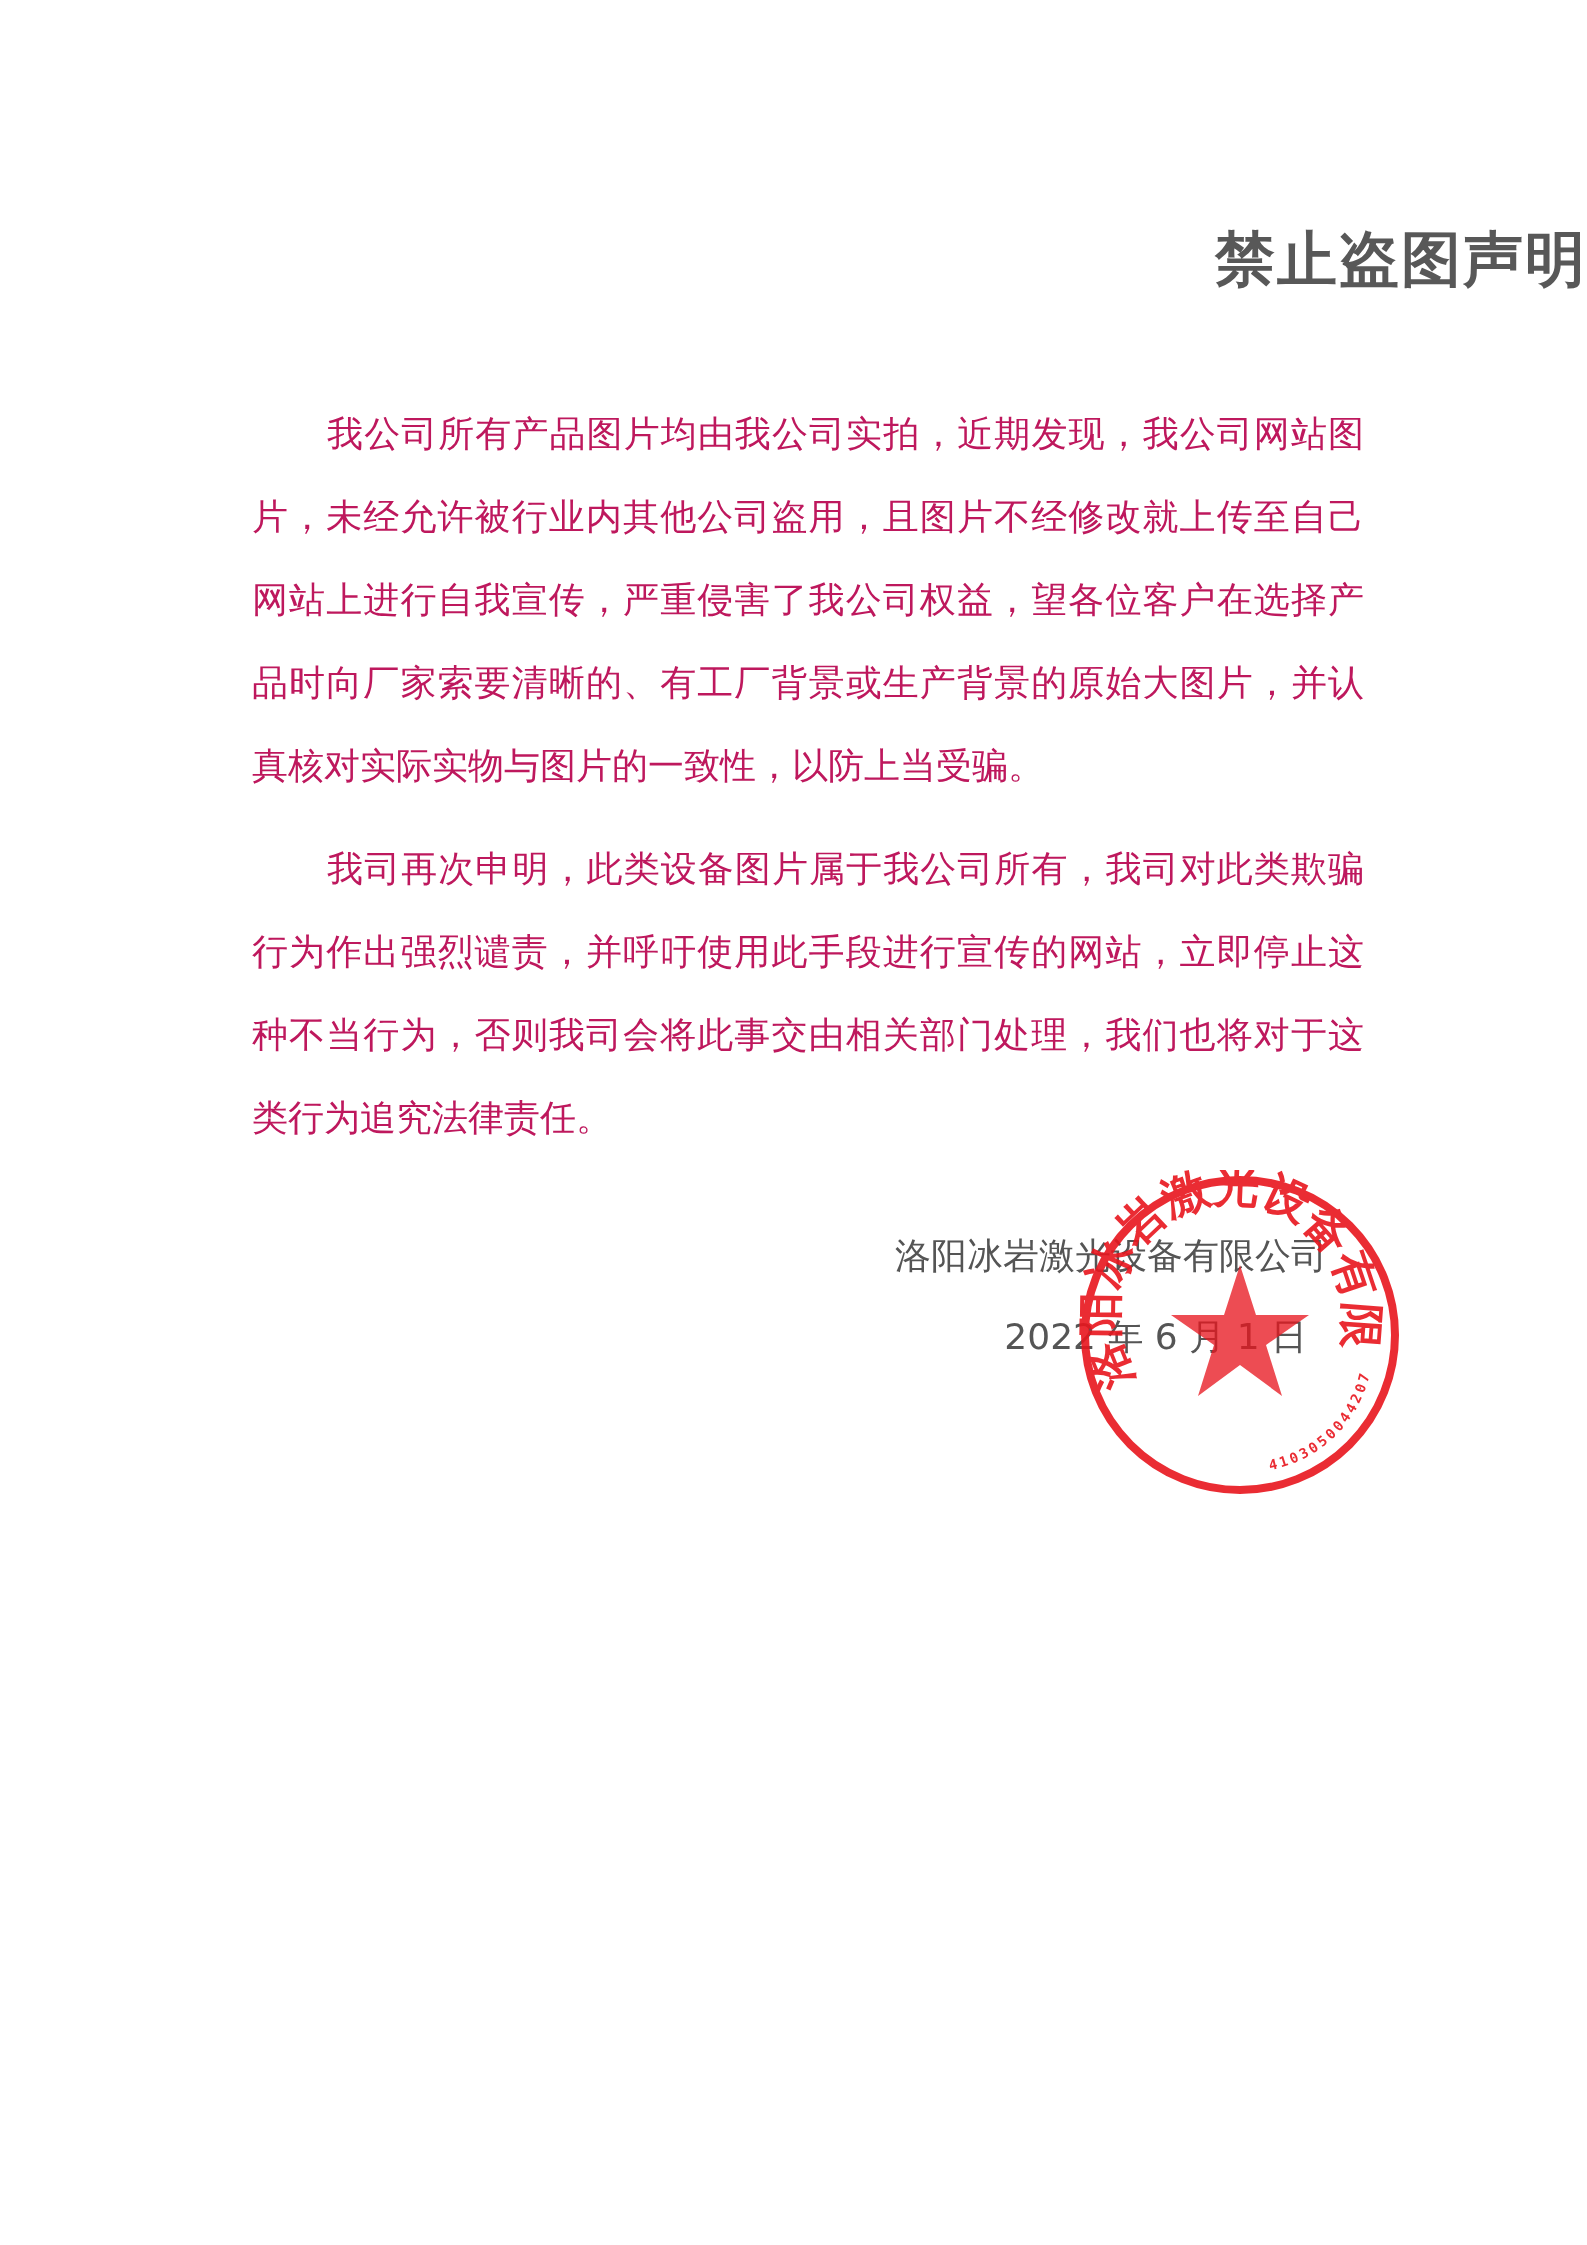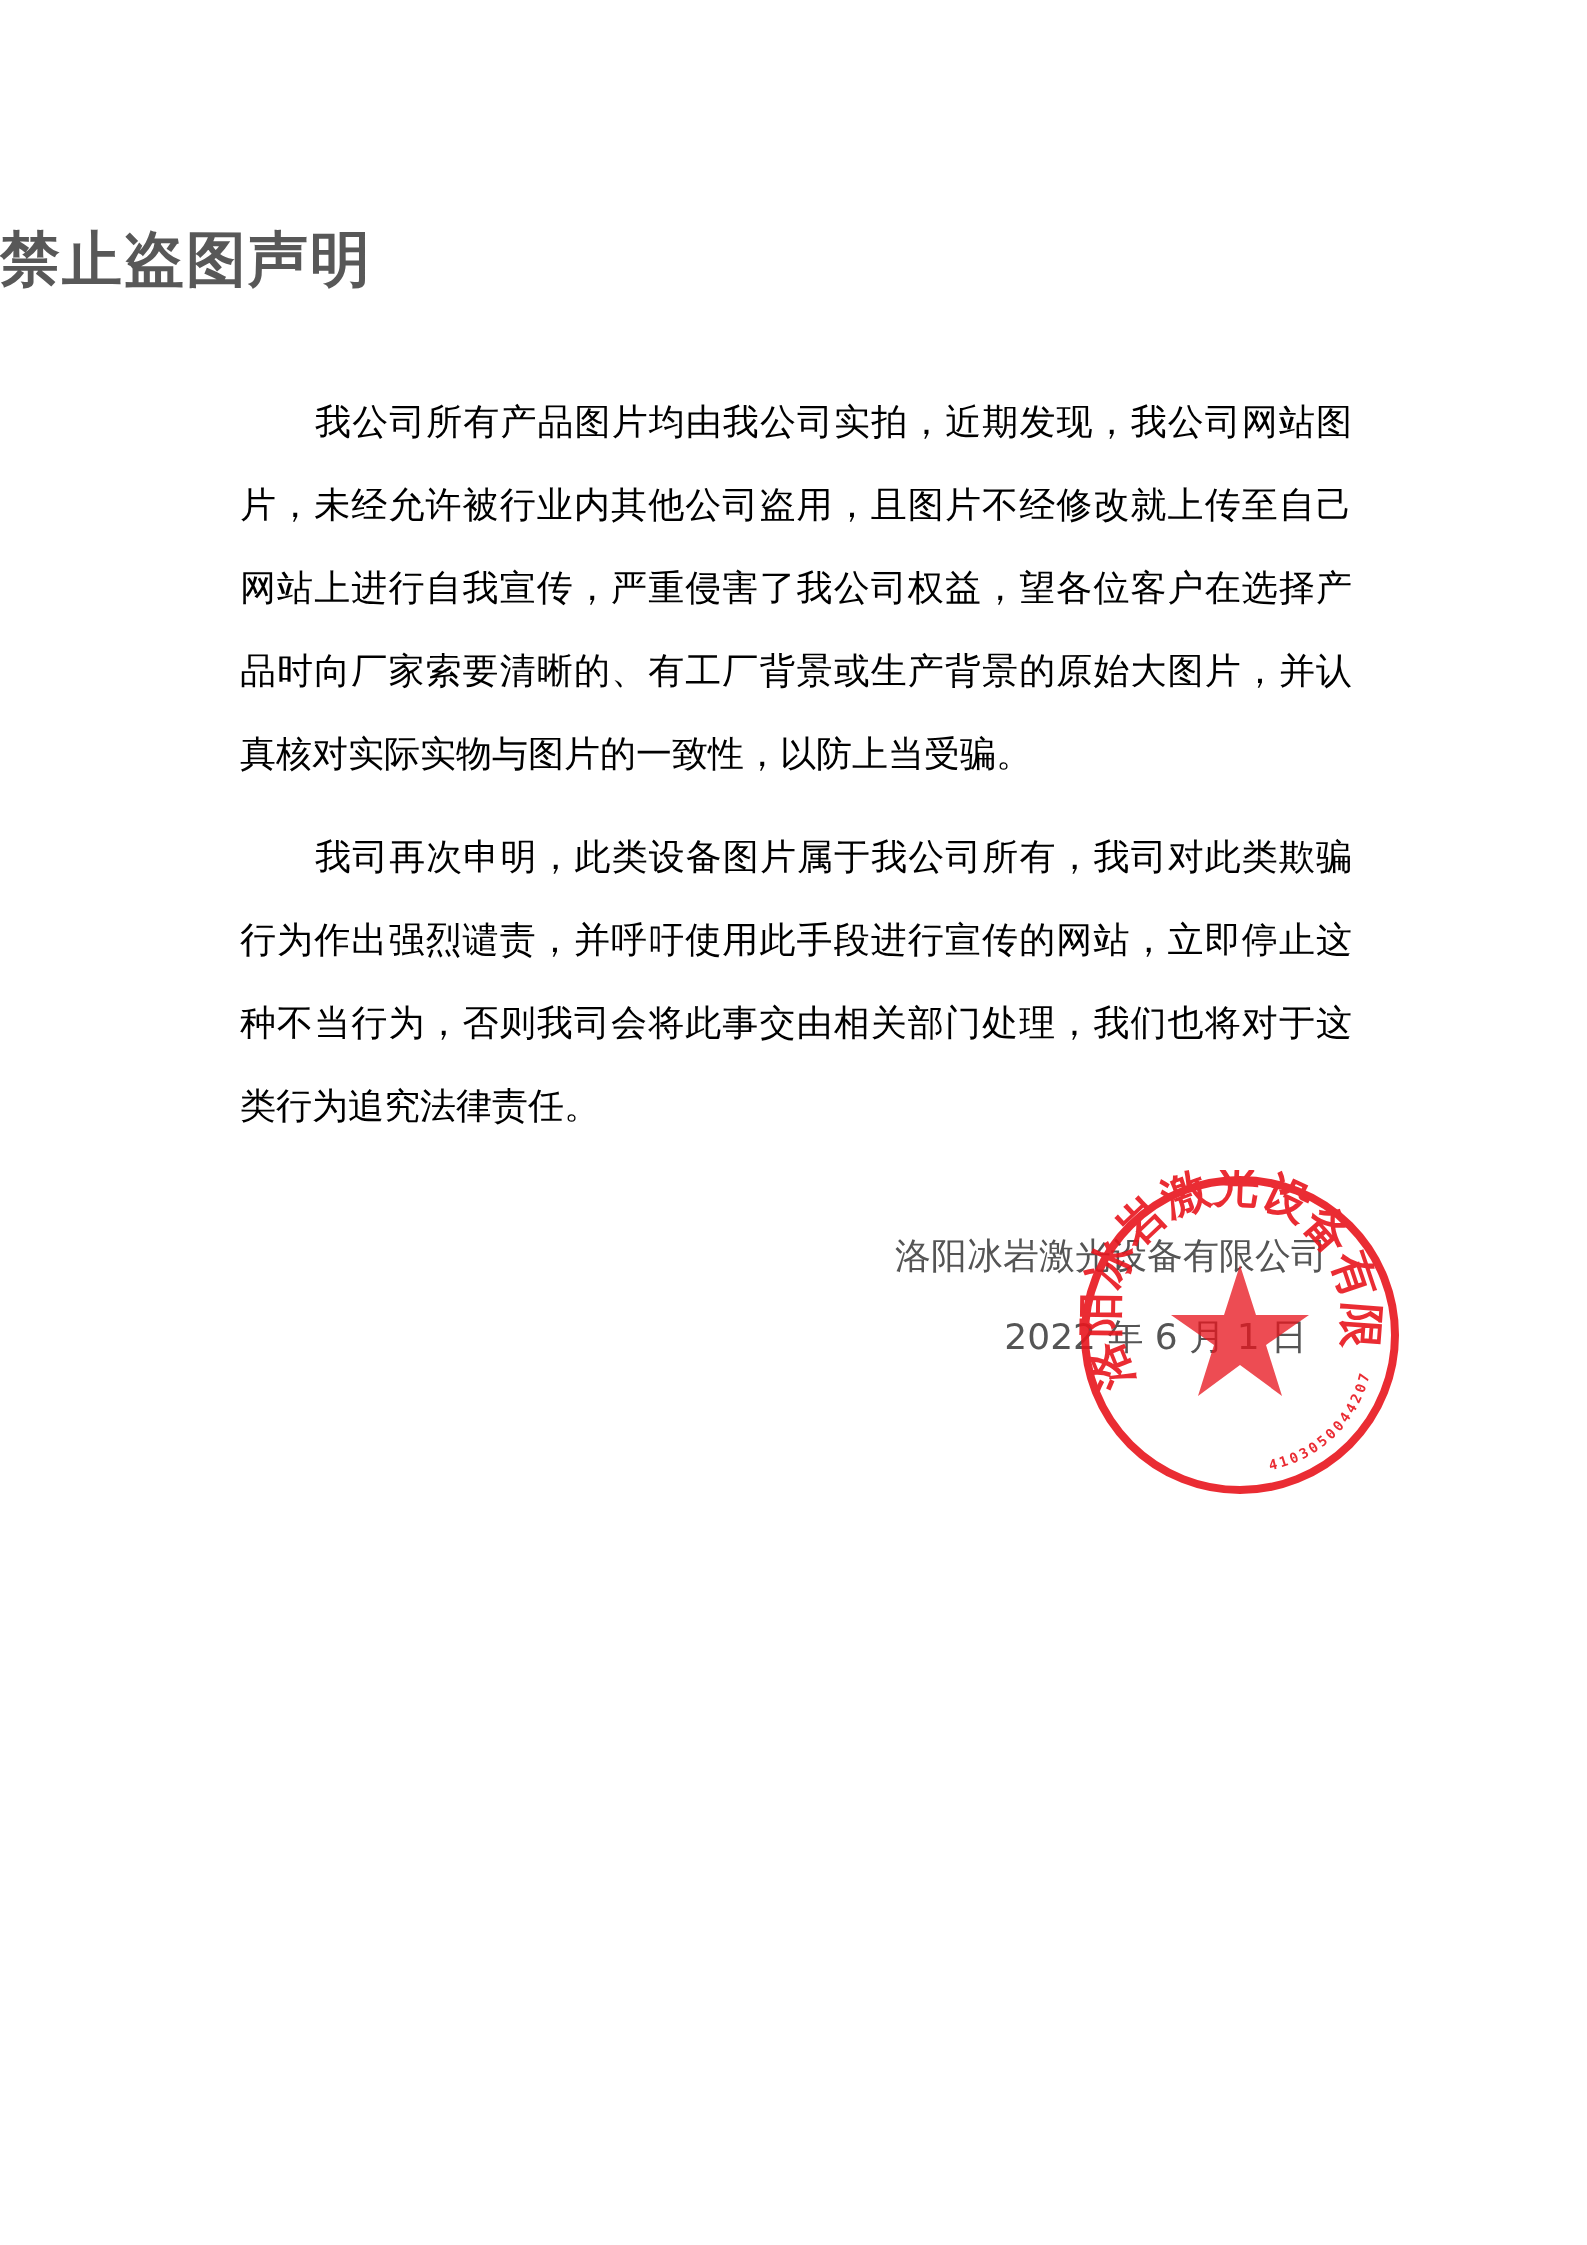--- a/index.html
+++ b/index.html
@@ -1,21 +1,21 @@
 <!DOCTYPE html>
 <html><head>
 <meta charset="utf-8">
 <style>
   html, body { margin: 0; padding: 0; background: #ffffff; }
   body { width: 1587px; height: 2245px; position: relative; overflow: hidden;
          font-family: "DejaVu Sans", "Liberation Sans", sans-serif; color: #555555; }
-  .title { position: absolute; left: 0; width: 1587px; top: 220px; text-align: left;
+  .title { position: absolute; left: 0; width: 1587px; top: 220px; text-align: right;
            font-size: 60px; font-weight: bold; color: #585858; letter-spacing: 2px; }
   .para { position: absolute; left: 240px; width: 1112px; font-size: 36px;
-          line-height: 83px; color: #000000; text-align: justify; margin: 0; }
+          line-height: 83px; color: #be185d; text-align: justify; margin: 12px; }
   .para .indent { display: inline-block; width: 74px; }
   .p1 { top: 380px; }
   .p2 { top: 815px; }
   .sign { position: absolute; right: 260px; font-size: 36px; color: #555555; text-align: right; }
   .company { top: 1232px; }
   .date { top: 1313px; right: 280px; }
   .stamp { position: absolute; left: 1075px; top: 1170px; width: 330px; height: 330px; opacity: 0.9; }
 </style>
 </head>
 <body>

